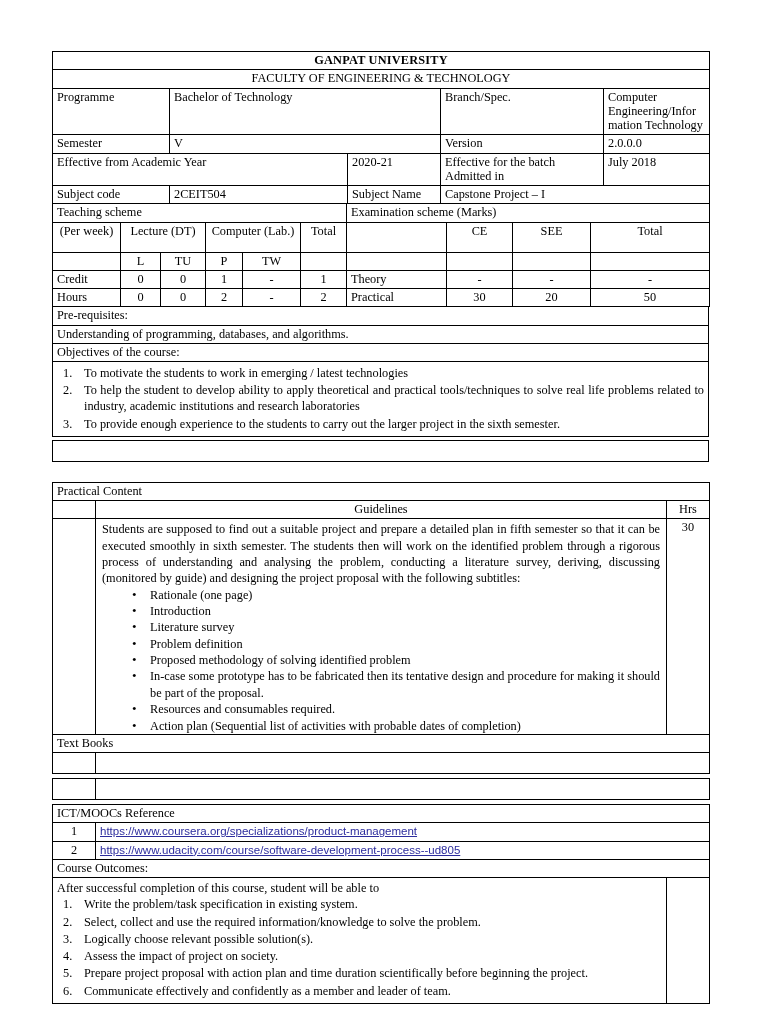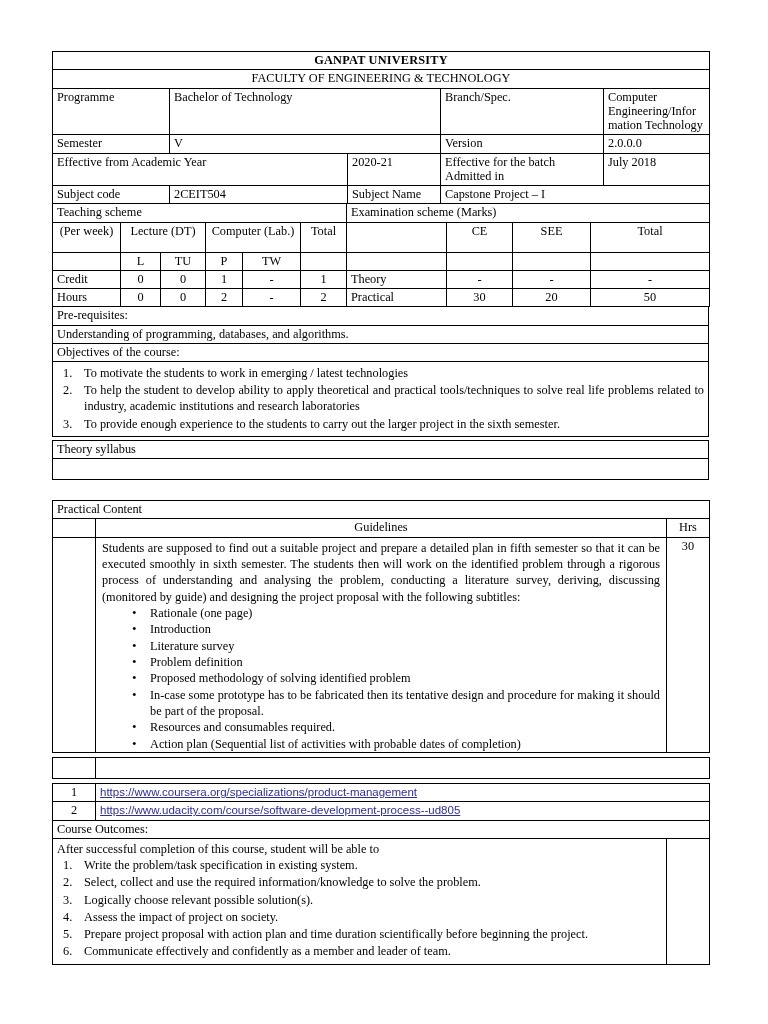--- a/index.html
+++ b/index.html
@@ -251,23 +251,20 @@
             <li><span class="mk">2.</span><span>To help the student to develop ability to apply theoretical and practical tools/techniques to solve real life problems related to industry, academic institutions and research laboratories</span></li>
             <li><span class="mk">3.</span><span>To provide enough experience to the students to carry out the larger project in the sixth semester.</span></li>
           </ol>
         </td>
       </tr>
     </tbody>
       </table>
 
     <table class="t" style="margin-top:3px">
       <tbody>
-          <tr>
-        <td class="sh">Theory syllabus</td>
-      </tr>
       <tr class="empty-row">
         <td></td>
       </tr>
     </tbody>
       </table>
 
     <table class="t" style="margin-top:20px">
       <colgroup>
         <col style="width:43px">
           <col style="width:571px">
@@ -295,40 +292,58 @@
             <li><span class="bmk">•</span><span>In-case some prototype has to be fabricated then its tentative design and procedure for making it should be part of the proposal.</span></li>
             <li><span class="bmk">•</span><span>Resources and consumables required.</span></li>
             <li><span class="bmk">•</span><span>Action plan (Sequential list of activities with probable dates of completion)</span></li>
           </ul>
         </td>
         <td class="hrsbig">30</td>
       </tr>
     </tbody>
       </table>
 
-
-    <table class="t" style="margin-top:4px">
+    <table class="t" style="margin-top:-1px">
       <colgroup>
           <col style="width:43px">
           <col style="width:614px">
         </colgroup>
       <tbody>
+          <tr>
+        <td colspan="2" class="sh">Text Books</td>
+      </tr>
       <tr class="empty-row">
         <td class="num-cell"></td>
         <td></td>
       </tr>
     </tbody>
       </table>
 
     <table class="t" style="margin-top:4px">
       <colgroup>
           <col style="width:43px">
           <col style="width:614px">
         </colgroup>
       <tbody>
+      <tr class="empty-row">
+        <td class="num-cell"></td>
+        <td></td>
+      </tr>
+    </tbody>
+      </table>
+
+    <table class="t" style="margin-top:4px">
+      <colgroup>
+          <col style="width:43px">
+          <col style="width:614px">
+        </colgroup>
+      <tbody>
+          <tr>
+        <td colspan="2" class="sh">ICT/MOOCs Reference</td>
+      </tr>
       <tr>
         <td class="num-cell">1</td>
         <td>
           <span class="lnk">https://www.coursera.org/specializations/product-management</span>
         </td>
       </tr>
       <tr>
         <td class="num-cell">2</td>
         <td>
           <span class="lnk">https://www.udacity.com/course/software-development-process--ud805</span>

